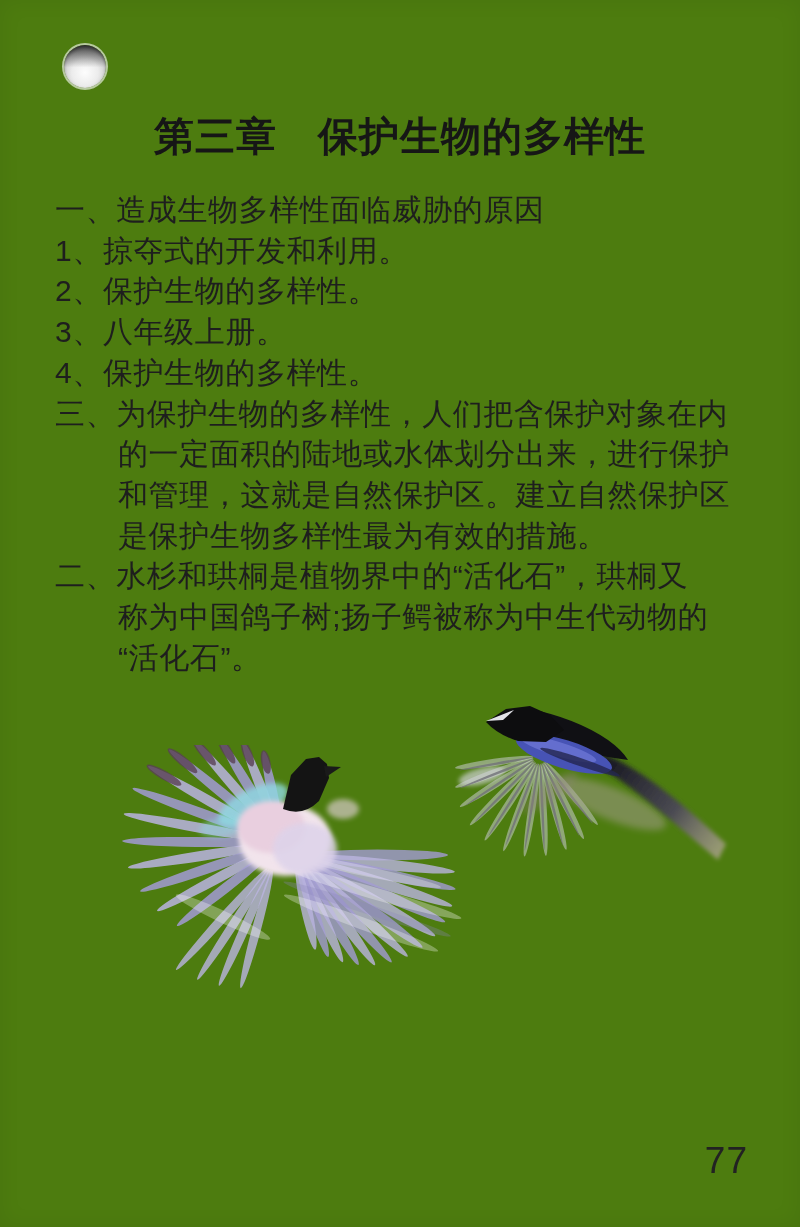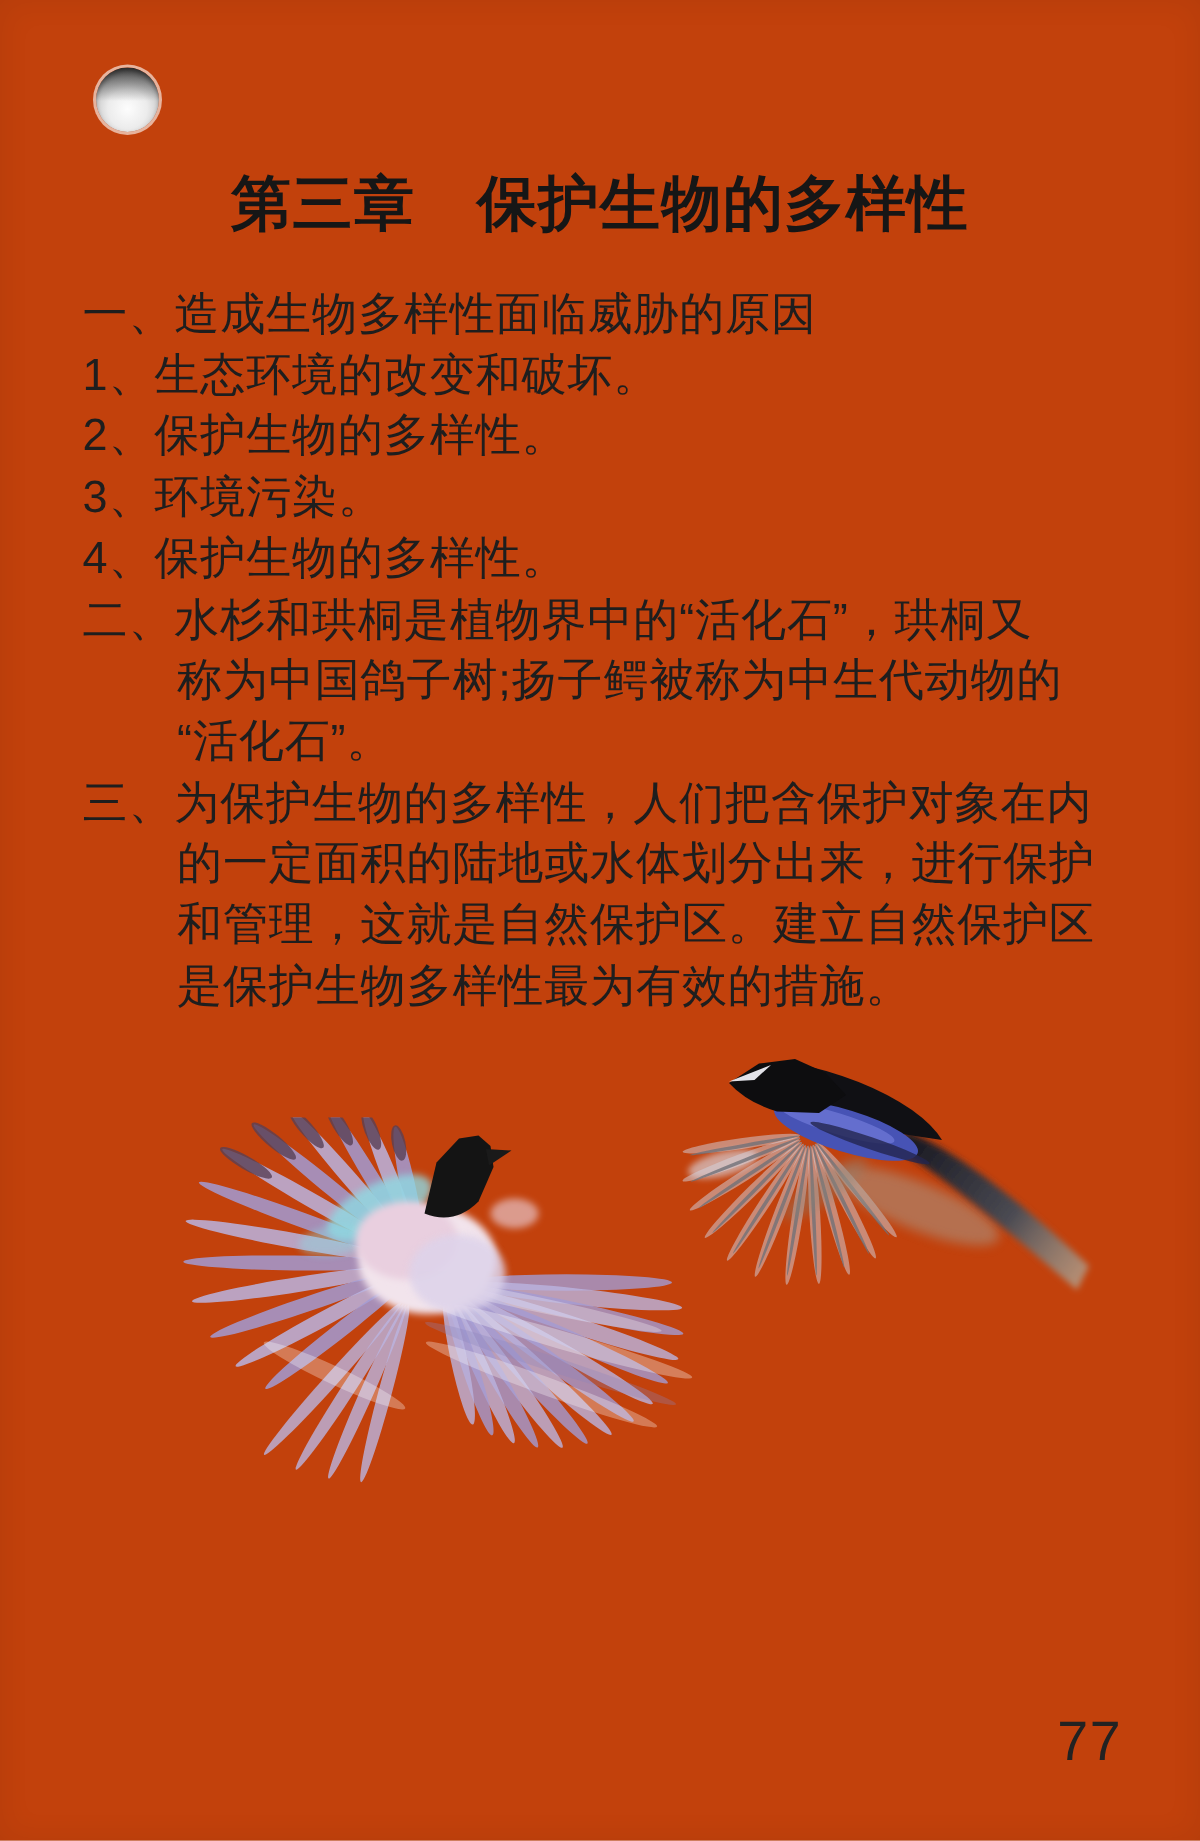--- a/index.html
+++ b/index.html
@@ -3,21 +3,21 @@
 <meta charset="utf-8">
 <style>
   html,body{margin:0;padding:0}
   body{
     width:800px;height:1227px;
     background:#f0f0f0;
     font-family:"Liberation Sans","DejaVu Sans",sans-serif;
   }
   .page{
     position:relative;width:800px;height:1227px;overflow:hidden;
-    background:#c2410c;
+    background:#4d7c0f;
     box-shadow:inset 0 0 22px rgba(0,0,0,.07);
   }
   .punch-hole{
     position:absolute;left:64px;top:45px;width:42px;height:43px;border-radius:50%;
     background:
       linear-gradient(180deg, rgba(15,15,15,.68) 0%, rgba(15,15,15,0) 52%),
       radial-gradient(circle at 50% 64%, #fdfdfd 0%, #ececec 38%, #cfcfcf 60%, #9b9b9b 80%, #4a4a4a 93%, #242424 100%);
     box-shadow:inset 0 2px 3px rgba(0,0,0,.35), 0 0 0 2px rgba(255,255,255,.6);
   }
   .title{
@@ -47,26 +47,26 @@
 <body>
 
 <div class="page">
 
   <div class="punch-hole"></div>
 
   <h1 class="title">第三章　保护生物的多样性</h1>
 
   <div class="content">
       <div class="item"><span class="marker">一、</span><span class="text">造成生物多样性面临威胁的原因</span></div>
-      <div class="item"><span class="marker">1、</span><span class="text">生态环境的改变和破坏。</span></div>
+      <div class="item"><span class="marker">1、</span><span class="text">掠夺式的开发和利用。</span></div>
       <div class="item"><span class="marker">2、</span><span class="text">保护生物的多样性。</span></div>
-      <div class="item"><span class="marker">3、</span><span class="text">环境污染。</span></div>
+      <div class="item"><span class="marker">3、</span><span class="text">八年级上册。</span></div>
       <div class="item"><span class="marker">4、</span><span class="text">保护生物的多样性。</span></div>
+      <div class="item"><span class="marker">三、</span><span class="text">为保护生物的多样性，人们把含保护对象在内<br>的一定面积的陆地或水体划分出来，进行保护<br>和管理，这就是自然保护区。建立自然保护区<br>是保护生物多样性最为有效的措施。</span></div>
       <div class="item"><span class="marker">二、</span><span class="text">水杉和珙桐是植物界中的“活化石”，珙桐又<br>称为中国鸽子树;扬子鳄被称为中生代动物的<br>“活化石”。</span></div>
-      <div class="item"><span class="marker">三、</span><span class="text">为保护生物的多样性，人们把含保护对象在内<br>的一定面积的陆地或水体划分出来，进行保护<br>和管理，这就是自然保护区。建立自然保护区<br>是保护生物多样性最为有效的措施。</span></div>
     </div>
 
   <svg class="bird bird-left" viewBox="0 0 360 250">
     <defs>
       <filter id="lbB" x="-60%" y="-60%" width="220%" height="220%">
           <feGaussianBlur stdDeviation="2.5"></feGaussianBlur>
         </filter>
     </defs>
     <g id="lb-lwing">
         <ellipse cx="167.5" cy="48.5" rx="43.2" ry="5" transform="rotate(-102.0 167.5 48.5)" fill="#a29bd3" opacity="0.85"></ellipse>

